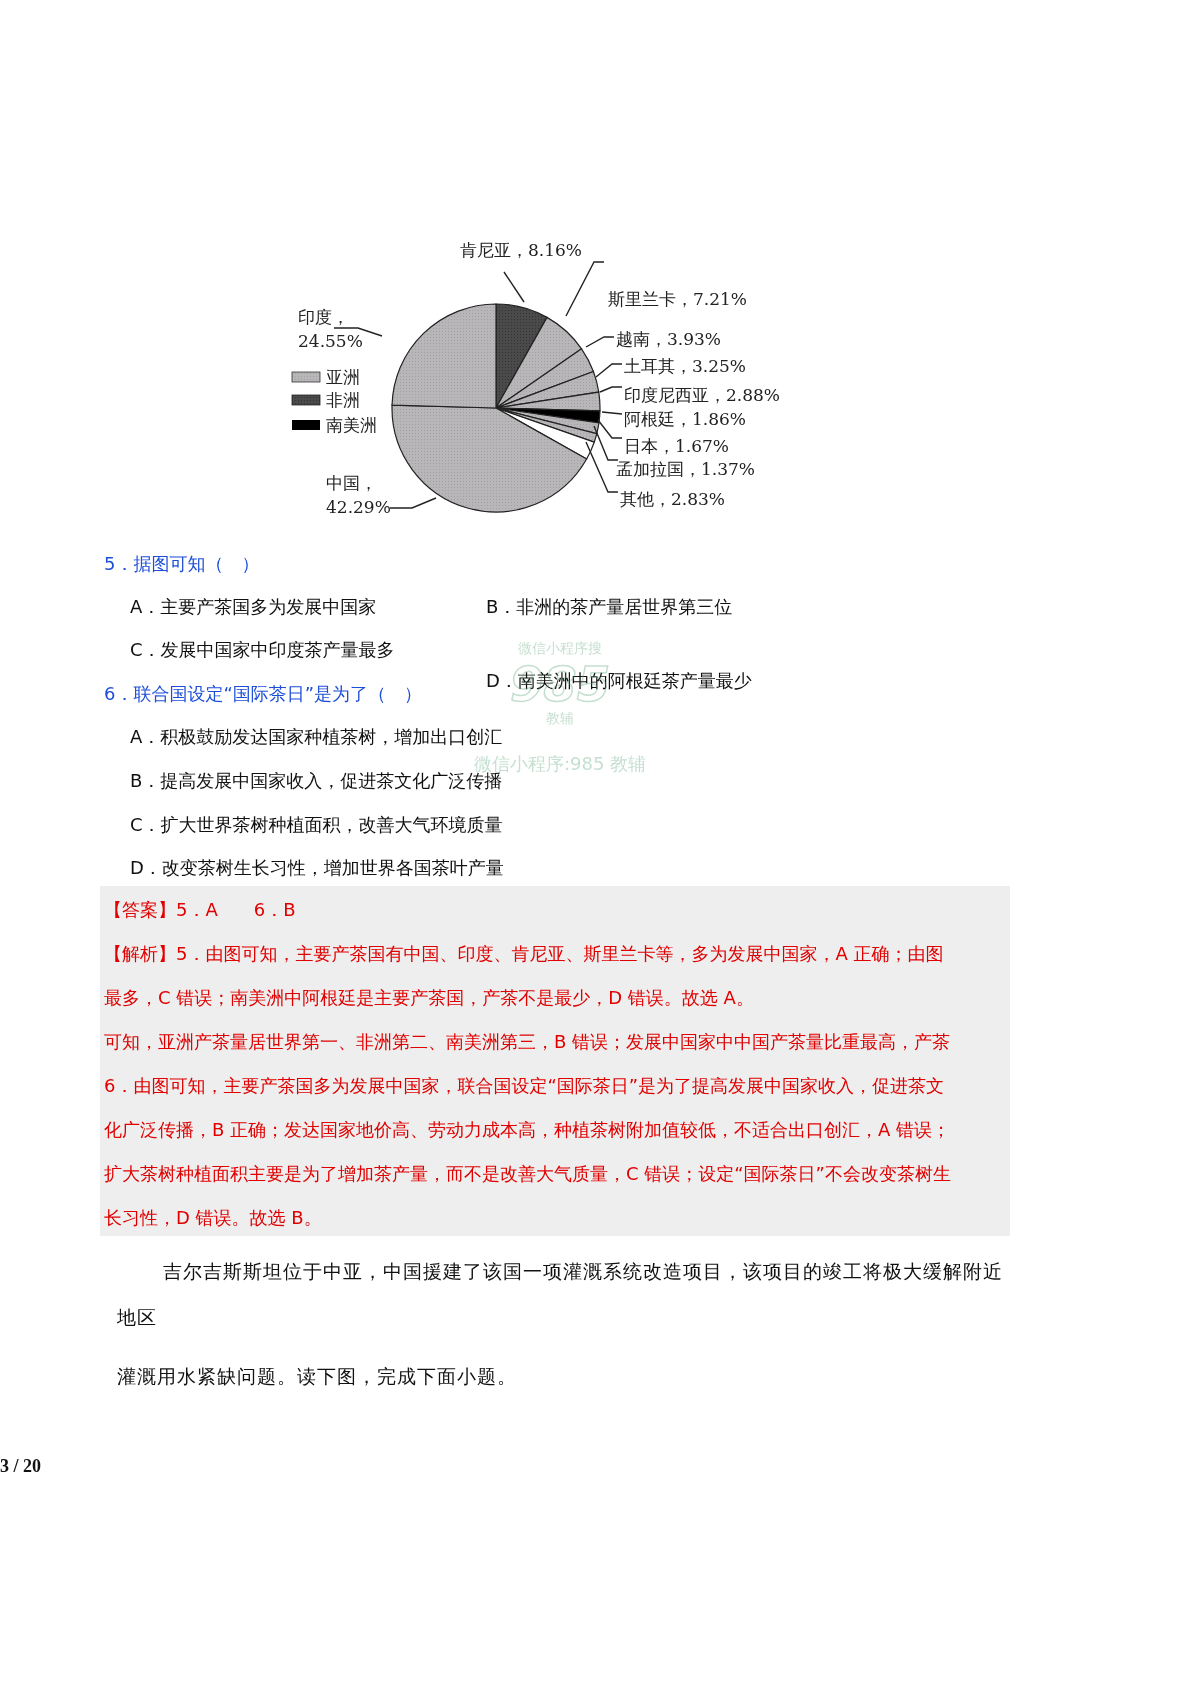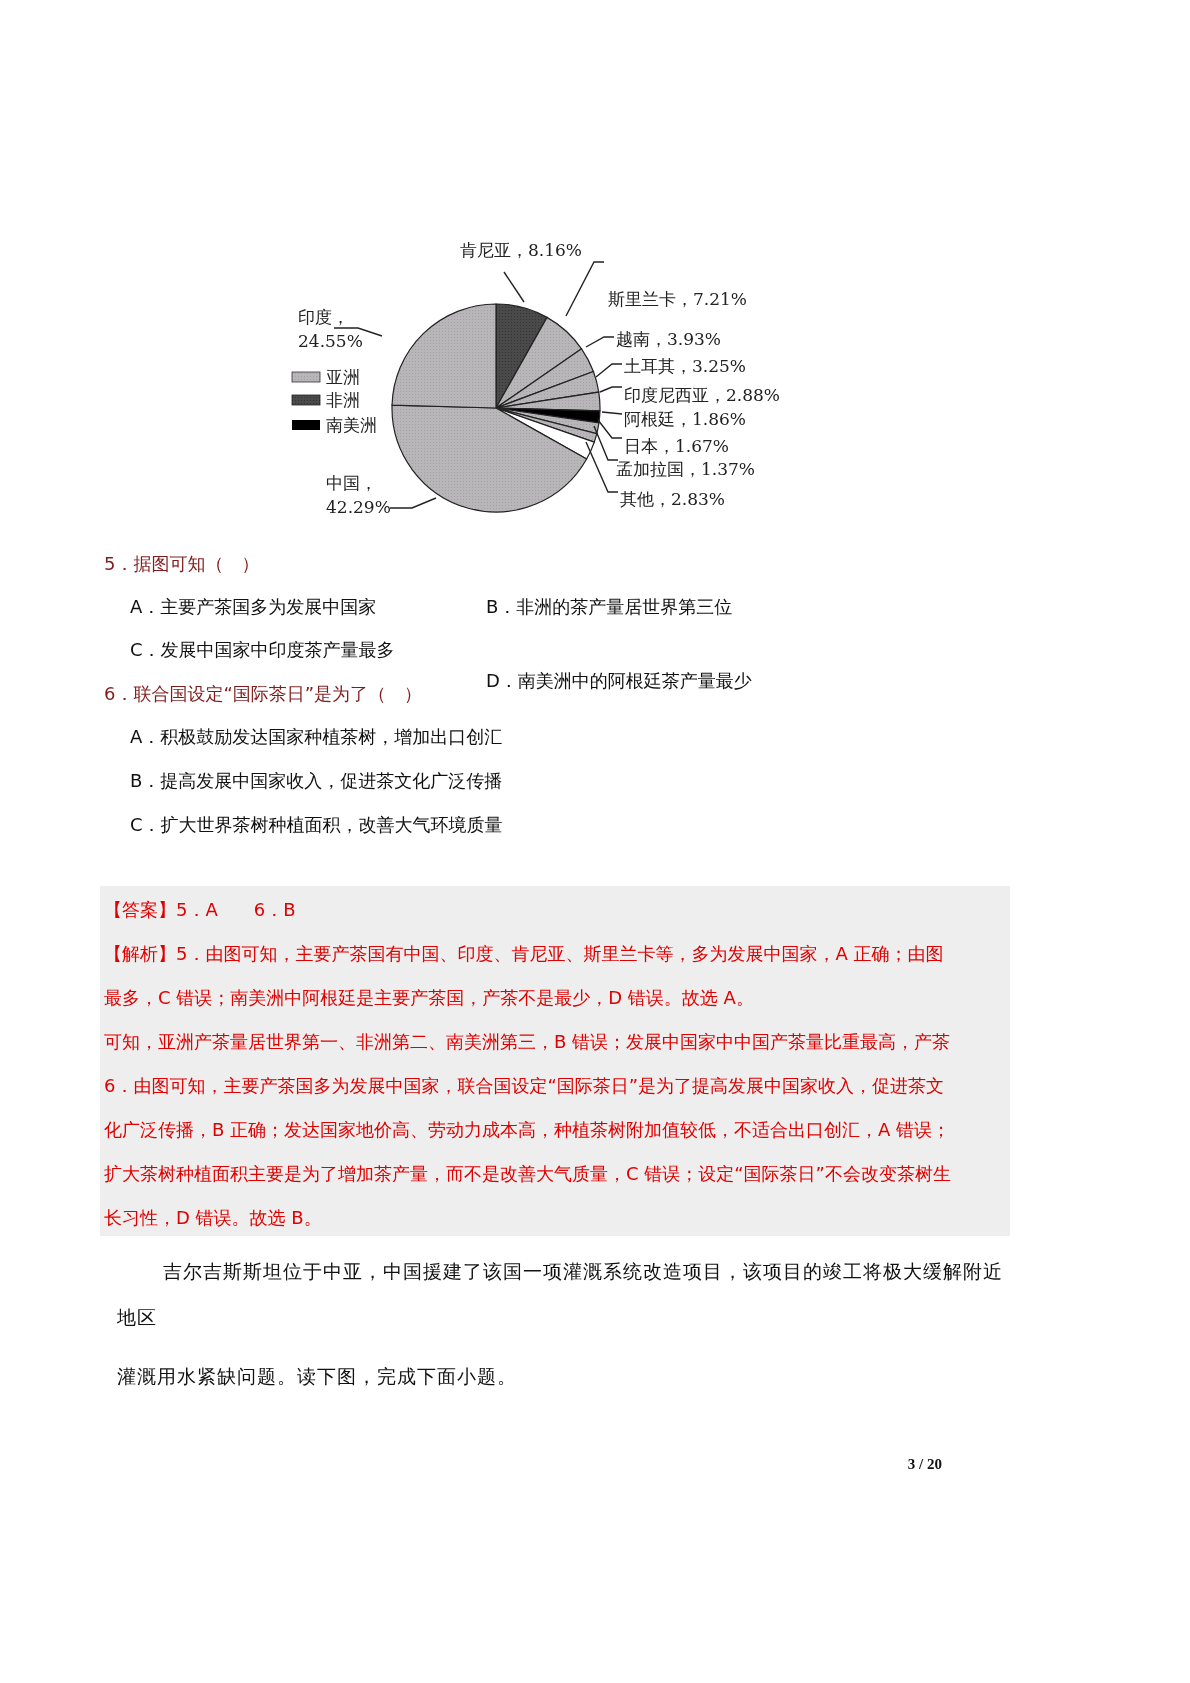--- a/index.html
+++ b/index.html
@@ -4,31 +4,31 @@
 <style>
   html, body { margin: 0; padding: 0; background: #ffffff; }
   body { width: 1190px; height: 1683px; position: relative; overflow: hidden;
          font-family: "DejaVu Serif", "Liberation Serif", serif; color: #111; }
   .page { position: absolute; left: 0; top: 0; width: 1190px; height: 1683px; }
   .intro { position: absolute; left: 104px; top: 146px; width: 920px; font-size: 19px; line-height: 46px;
            font-family: "DejaVu Serif", serif; letter-spacing: 1px; }
   .intro p { margin: 0; text-indent: 46px; }
   .chart { position: absolute; left: 286px; top: 232px; width: 560px; height: 300px; }
   .chart svg text { font-family: "DejaVu Serif", "Liberation Serif", serif; font-size: 17px; fill: #222; }
-  .q { position: absolute; left: 104px; font-family: "DejaVu Sans", "Liberation Sans", sans-serif; font-size: 18px; color: #7f1d1d; }
+  .q { position: absolute; left: 104px; font-family: "DejaVu Sans", "Liberation Sans", sans-serif; font-size: 18px; color: #1d4ed8; }
   .opt { position: absolute; font-family: "DejaVu Sans", "Liberation Sans", sans-serif; font-size: 18px; color: #111; }
   .answer-box { position: absolute; left: 100px; top: 886px; width: 910px; height: 350px; background: #eeeeee; }
   .ans { position: absolute; left: 104px; width: 910px; color: #e00000; font-family: "DejaVu Sans", "Liberation Sans", sans-serif;
          font-size: 18px; line-height: 44px; }
   .ans p { margin: 0; }
   .next-intro { position: absolute; left: 104px; top: 1236px; width: 920px; font-size: 19px; line-height: 46px;
                 font-family: "DejaVu Serif", serif; letter-spacing: 1px; }
   .next-intro p { margin: 13px; text-indent: 46px; font-family: Liberation Serif, serif; }
-  .footer { position: absolute; left: 0; width: 942px; top: 1456px; text-align: right; font-weight: bold;
-            font-family: "Liberation Serif", "DejaVu Serif", serif; font-size: 15px; }
+  .footer { position: absolute; left: 0; width: 942px; top: 1456px; text-align: left; font-weight: bold;
+            font-family: "Liberation Serif", "DejaVu Serif", serif; font-size: 18px; }
   .watermark { position: absolute; left: 450px; top: 640px; width: 220px; height: 130px; opacity: 0.35; color: #5aa57a;
                font-family: "DejaVu Sans", sans-serif; text-align: center; }
   .watermark .big { font-size: 48px; font-weight: bold; font-style: italic; line-height: 52px; color: transparent;
                     -webkit-text-stroke: 1.5px #5aa57a; }
   .watermark .small { font-size: 14px; }
   .watermark .bottom { font-size: 18px; margin-top: 24px; }
 </style>
 </head>
 <body>
 
@@ -100,25 +100,32 @@
       <text x="40" y="281">42.29%</text>
     </svg>
   </div>
 
   <div class="q" style="top:552px">5．据图可知（　）</div>
   <div class="opt" style="left:130px;top:595px">A．主要产茶国多为发展中国家</div>
   <div class="opt" style="left:486px;top:595px">B．非洲的茶产量居世界第三位</div>
   <div class="opt" style="left:130px;top:638px">C．发展中国家中印度茶产量最多</div>
   <div class="opt" style="left:486px;top:669px">D．南美洲中的阿根廷茶产量最少</div>
 
+  <div class="watermark">
+    <div class="small">微信小程序搜</div>
+    <div class="big">985</div>
+    <div class="small">教辅</div>
+    <div class="bottom">微信小程序:985 教辅</div>
+  </div>
 
   <div class="q" style="top:682px">6．联合国设定“国际茶日”是为了（　）</div>
   <div class="opt" style="left:130px;top:725px">A．积极鼓励发达国家种植茶树，增加出口创汇</div>
   <div class="opt" style="left:130px;top:769px">B．提高发展中国家收入，促进茶文化广泛传播</div>
   <div class="opt" style="left:130px;top:813px">C．扩大世界茶树种植面积，改善大气环境质量</div>
+  <div class="opt" style="left:130px;top:856px">D．改变茶树生长习性，增加世界各国茶叶产量</div>
 
   <div class="answer-box"></div>
   <div class="ans" style="top:888px">
     <p>【答案】5．A　　6．B</p>
     <p>【解析】5．由图可知，主要产茶国有中国、印度、肯尼亚、斯里兰卡等，多为发展中国家，A 正确；由图</p>
     <p>最多，C 错误；南美洲中阿根廷是主要产茶国，产茶不是最少，D 错误。故选 A。</p>
     <p>可知，亚洲产茶量居世界第一、非洲第二、南美洲第三，B 错误；发展中国家中中国产茶量比重最高，产茶</p>
     <p>6．由图可知，主要产茶国多为发展中国家，联合国设定“国际茶日”是为了提高发展中国家收入，促进茶文</p>
     <p>化广泛传播，B 正确；发达国家地价高、劳动力成本高，种植茶树附加值较低，不适合出口创汇，A 错误；</p>
     <p>扩大茶树种植面积主要是为了增加茶产量，而不是改善大气质量，C 错误；设定“国际茶日”不会改变茶树生</p>

